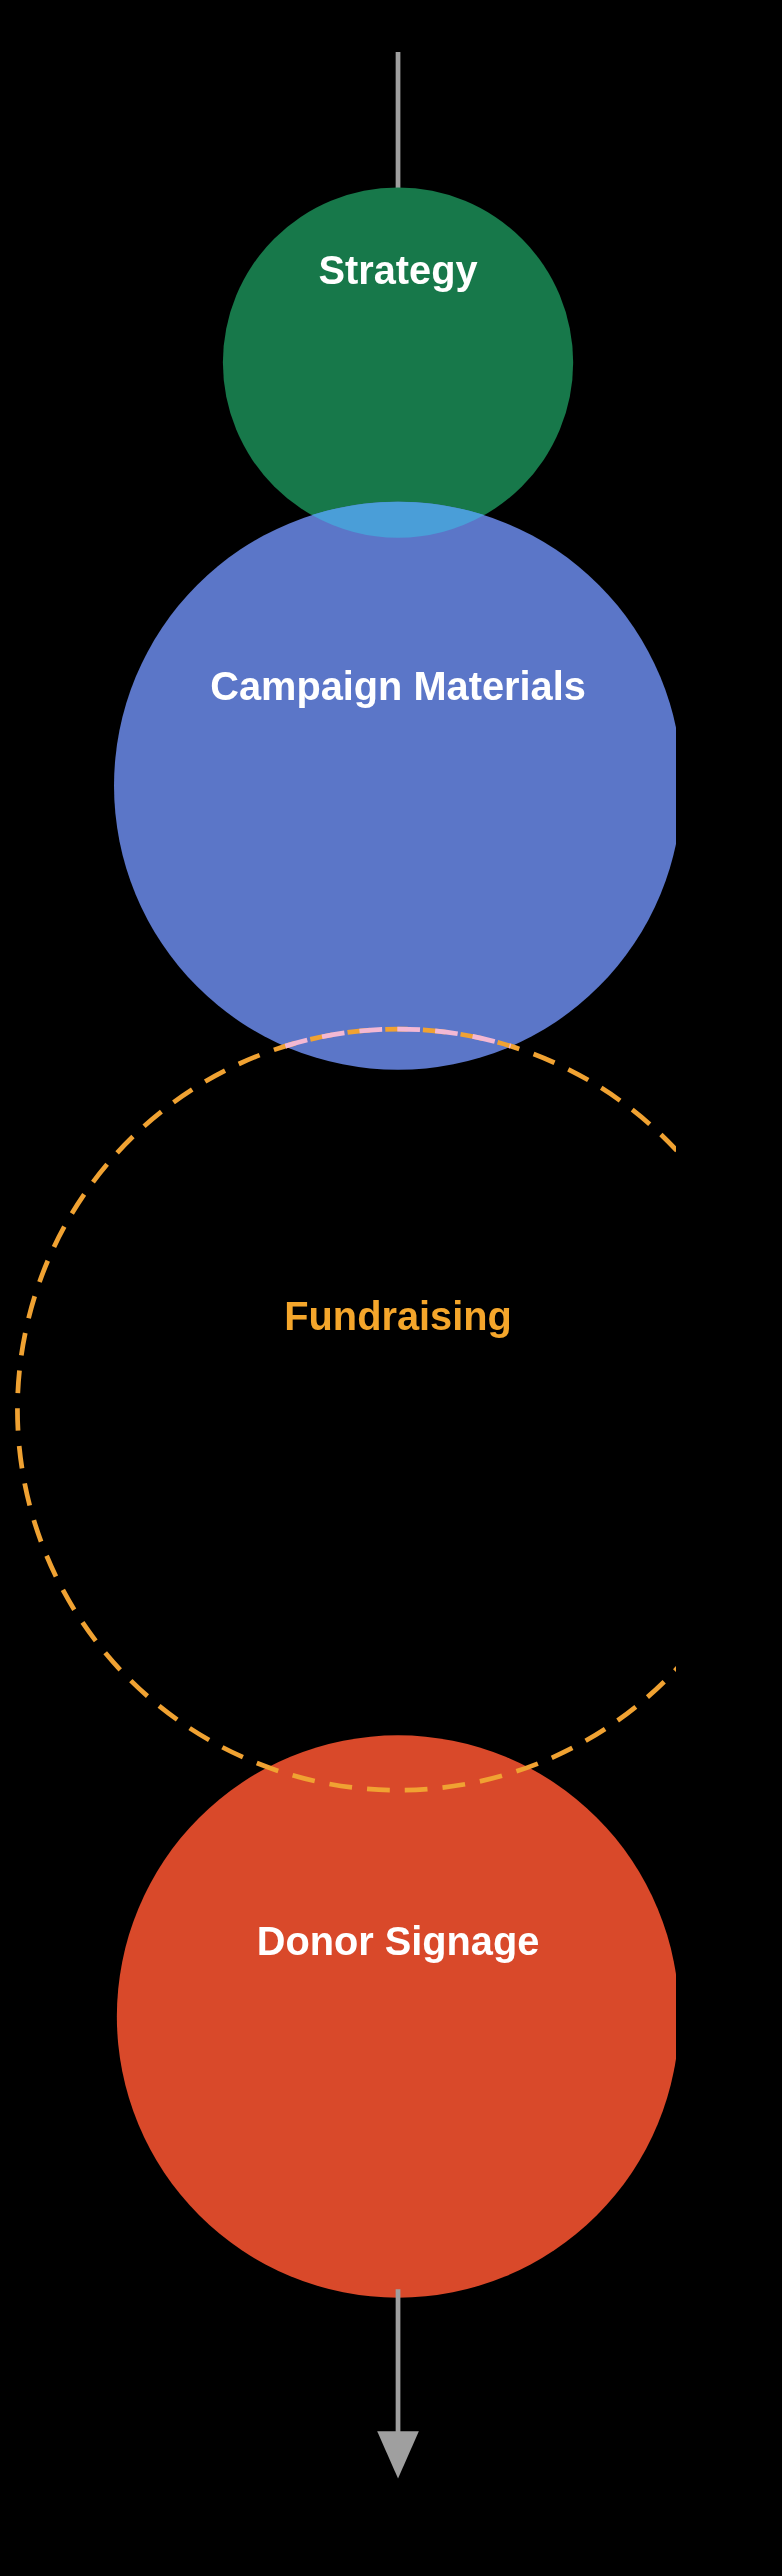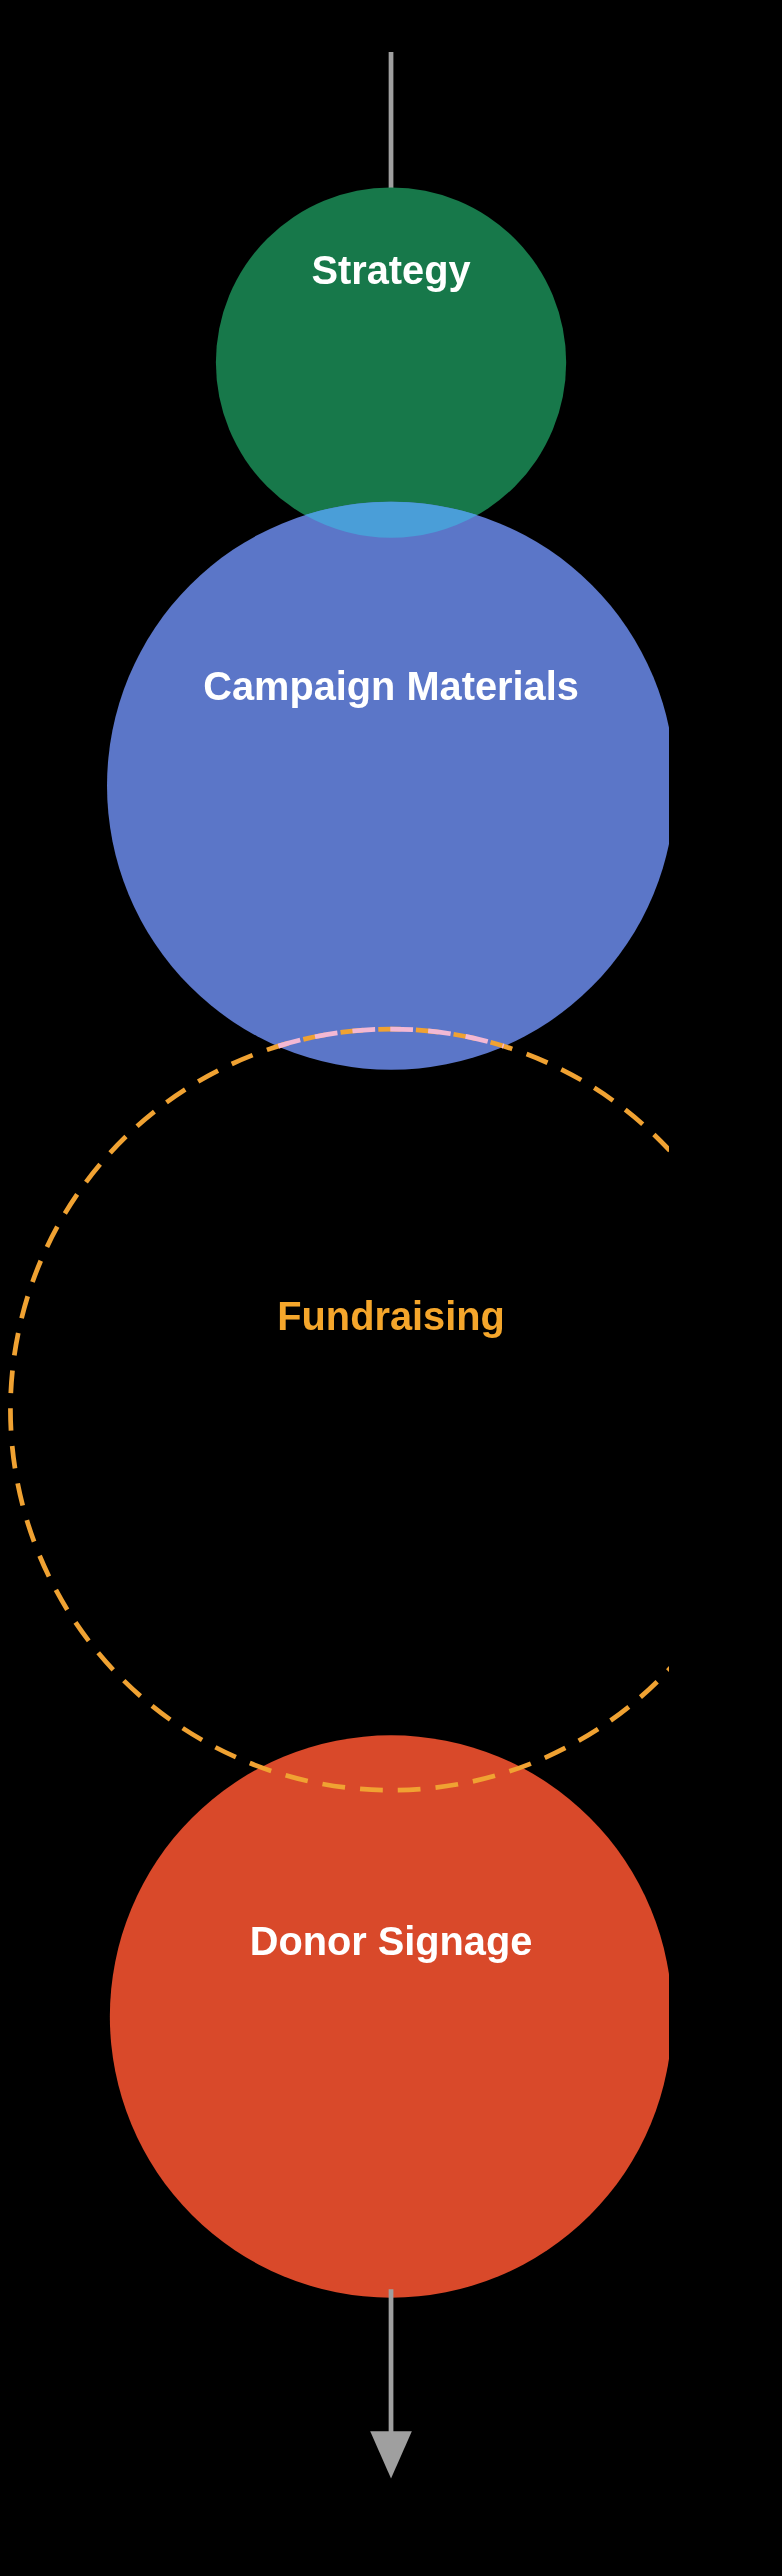--- a/index.html
+++ b/index.html
@@ -6,20 +6,21 @@
       margin: 0;
       padding: 0;
       background: #000000;
     }
     .canvas {
       position: relative;
       width: 669px;
       height: 2576px;
       background: #000000;
       overflow: hidden;
+      margin-left: 7px;
     }
     .diagram-svg {
       display: block;
     }
     .node-label {
       font-family: "Liberation Sans", "DejaVu Sans", sans-serif;
       font-weight: 700;
       font-size: 42px;
       letter-spacing: 0px;
     }

